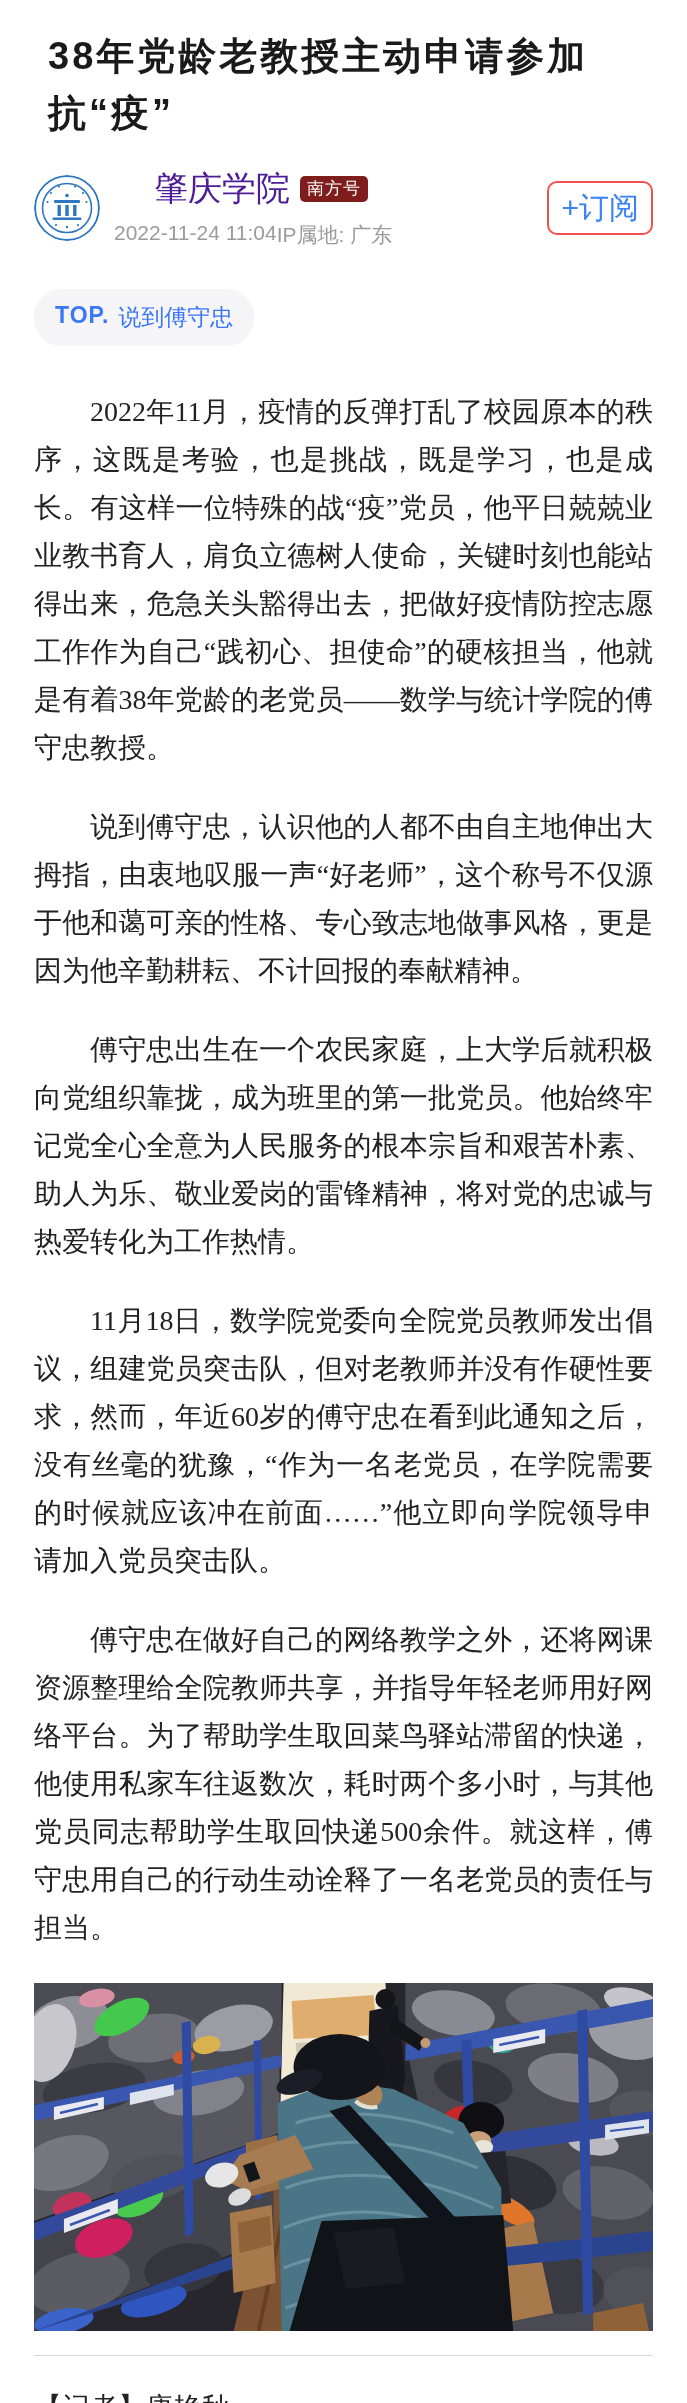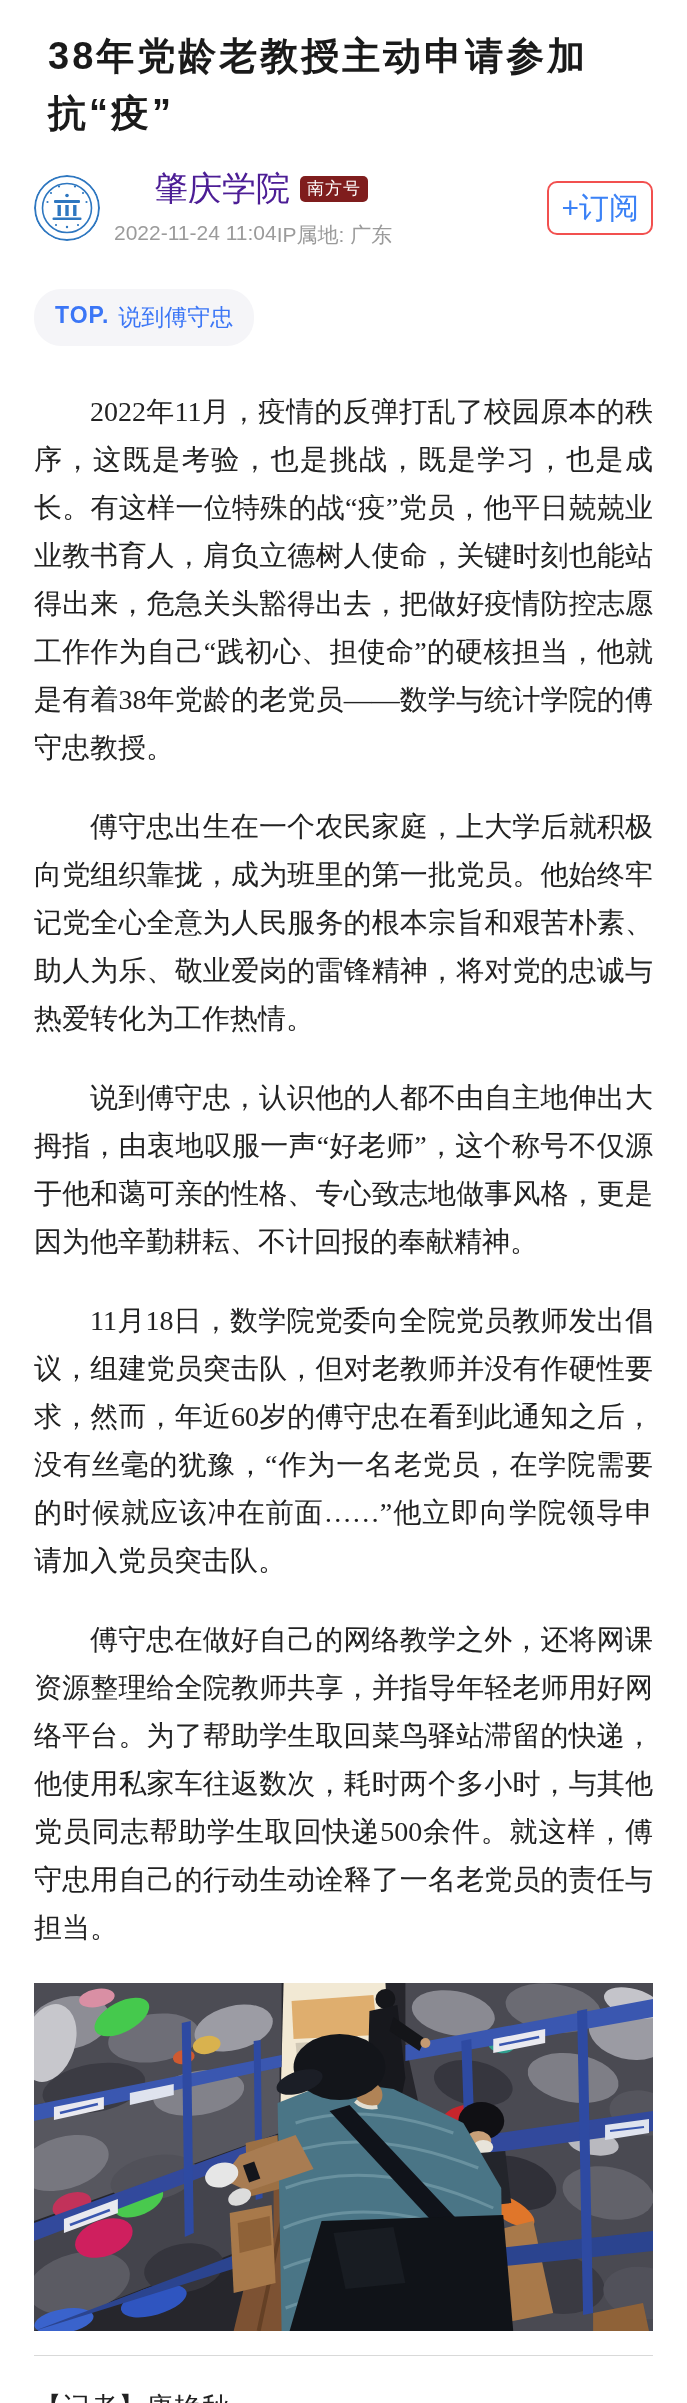--- a/index.html
+++ b/index.html
@@ -110,23 +110,23 @@
 
   <a class="topic-pill">
     <span class="topic-prefix">TOP.</span>
     <span>说到傅守忠</span>
   </a>
 
   <div class="article">
 
       <p>2022年11月，疫情的反弹打乱了校园原本的秩序，这既是考验，也是挑战，既是学习，也是成长。有这样一位特殊的战“疫”党员，他平日兢兢业业教书育人，肩负立德树人使命，关键时刻也能站得出来，危急关头豁得出去，把做好疫情防控志愿工作作为自己“践初心、担使命”的硬核担当，他就是有着38年党龄的老党员——数学与统计学院的傅守忠教授。</p>
 
+      <p>说到傅守忠，认识他的人都不由自主地伸出大拇指，由衷地叹服一声“好老师”，这个称号不仅源于他和蔼可亲的性格、专心致志地做事风格，更是因为他辛勤耕耘、不计回报的奉献精神。</p>
+
       <p>傅守忠出生在一个农民家庭，上大学后就积极向党组织靠拢，成为班里的第一批党员。他始终牢记党全心全意为人民服务的根本宗旨和艰苦朴素、助人为乐、敬业爱岗的雷锋精神，将对党的忠诚与热爱转化为工作热情。</p>
-
-      <p>说到傅守忠，认识他的人都不由自主地伸出大拇指，由衷地叹服一声“好老师”，这个称号不仅源于他和蔼可亲的性格、专心致志地做事风格，更是因为他辛勤耕耘、不计回报的奉献精神。</p>
 
       <p>11月18日，数学院党委向全院党员教师发出倡议，组建党员突击队，但对老教师并没有作硬性要求，然而，年近60岁的傅守忠在看到此通知之后，没有丝毫的犹豫，“作为一名老党员，在学院需要的时候就应该冲在前面……”他立即向学院领导申请加入党员突击队。</p>
 
       <p>傅守忠在做好自己的网络教学之外，还将网课资源整理给全院教师共享，并指导年轻老师用好网络平台。为了帮助学生取回菜鸟驿站滞留的快递，他使用私家车往返数次，耗时两个多小时，与其他党员同志帮助学生取回快递500余件。就这样，傅守忠用自己的行动生动诠释了一名老党员的责任与担当。</p>
     </div>
 
   <figure class="photo-figure">
     <svg class="photo-svg" viewBox="0 0 620 348" preserveAspectRatio="none">
 
       <rect width="620" height="348" fill="#26262c"></rect>

